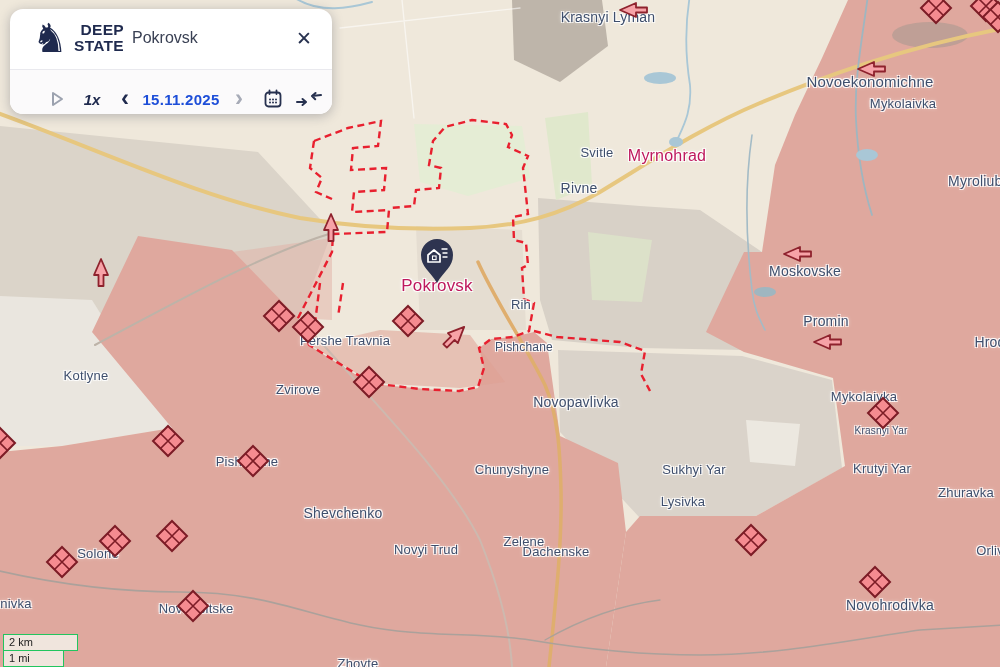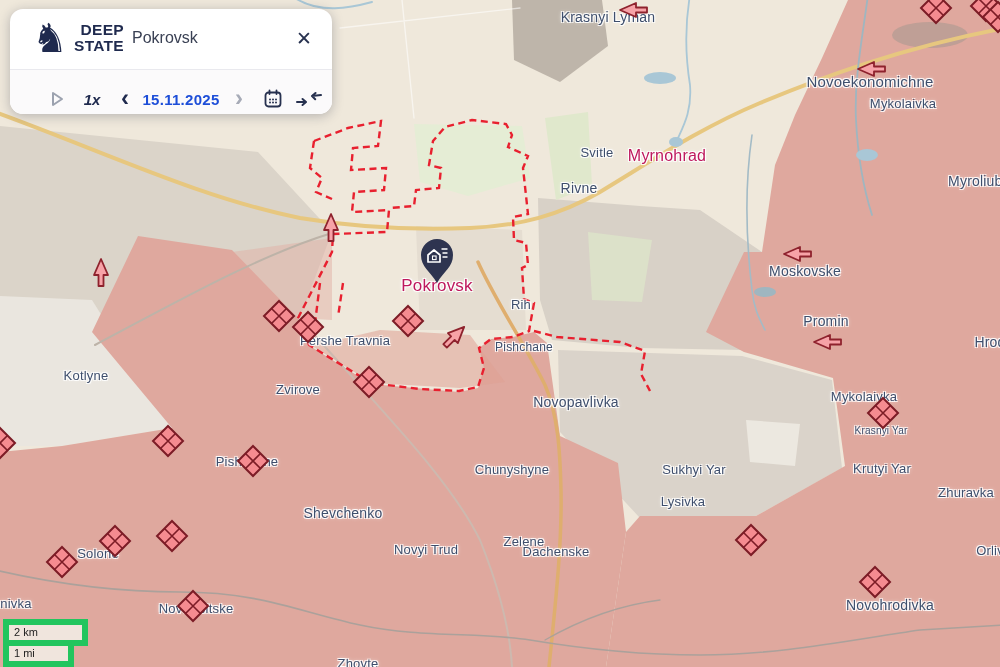--- a/index.html
+++ b/index.html
@@ -28,21 +28,21 @@
   .closebtn{position:absolute;right:16px;top:18px;width:24px;height:24px;cursor:pointer;
             color:#27314F;font-size:19px;line-height:24px;text-align:center;font-weight:400;}
   .ctl{position:absolute;transform:translate(-50%,-50%);cursor:pointer;}
   .speed{font-size:15px;font-weight:700;color:#1F2A4E;}
   .chv{font-size:24px;font-weight:600;line-height:20px;}
   .chv.prev{color:#1F2A4E;}
   .chv.next{color:#A7ABB7;}
   .date{font-size:15px;font-weight:700;color:#1d4ed8;letter-spacing:.3px;}
   
   #scalebar{position:absolute;left:3px;bottom:0;z-index:20;font-size:11px;color:#1d1d1d;}
-  #scalebar .sb{background:rgba(243,240,232,.85);border:6px solid #22c55e;
+  #scalebar .sb{background:rgba(243,240,232,.85);border:1px solid #22c55e;
                 padding:1px 4px 1px 5px;line-height:13px;}
   #scalebar .sb.km{width:64px;}
   #scalebar .sb.mi{width:50px;border-top:none;}
 </style>
 </head>
 <body>
 
 <div id="app">
 
   <svg class="layer" viewBox="0 0 1000 667">

